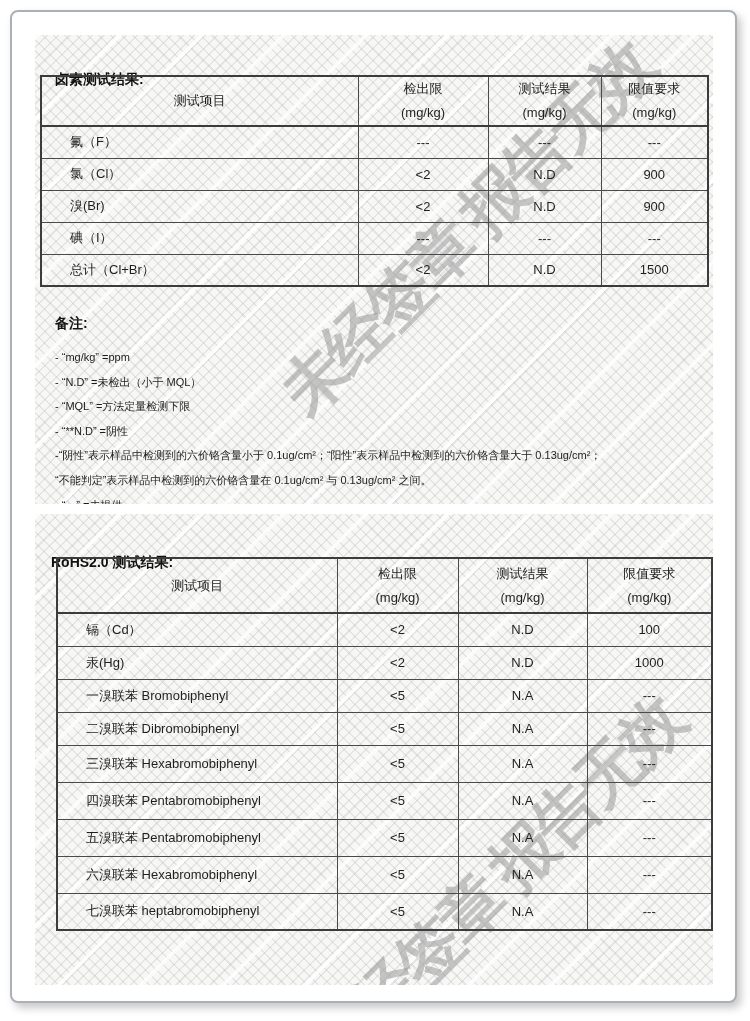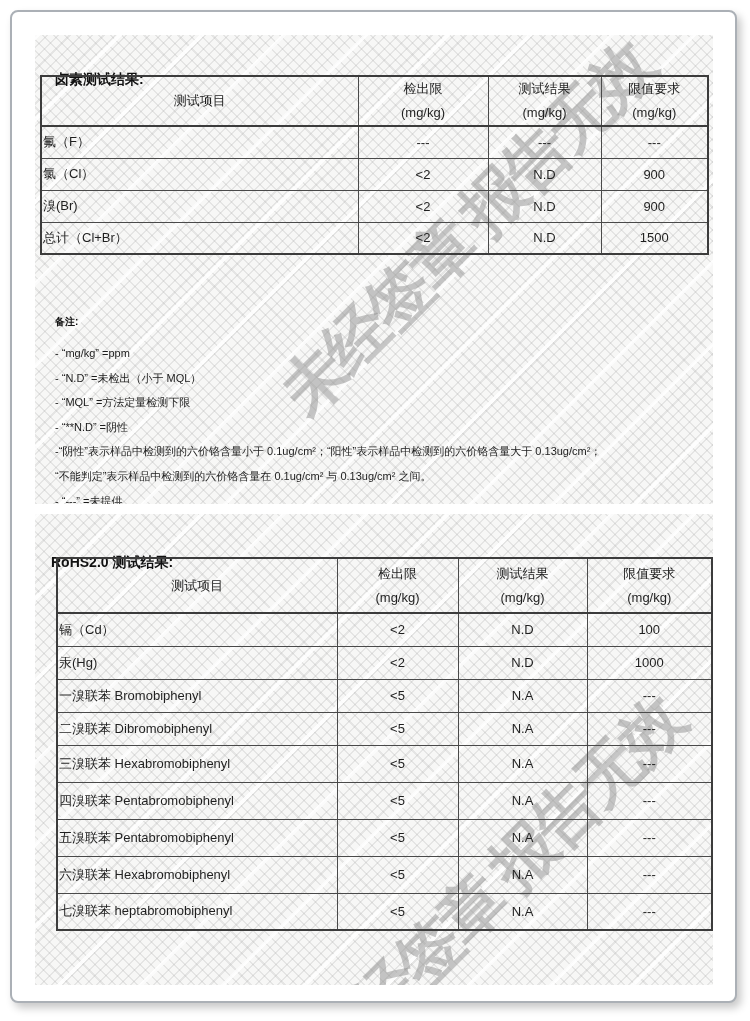--- a/index.html
+++ b/index.html
@@ -74,25 +74,25 @@
   .rtab thead th { border-bottom: 2px solid #3c3c3c; font-weight: normal; vertical-align: middle; }
   #halogen-table thead th { height: 50px; }
   #rohs-table    thead th { height: 55px; }
   .hl { line-height: 24px; text-align: center; }
   .hcell div:empty { display: none; }
 
   #halogen-table tbody td { height: 32px; }
   #rohs-table tbody tr:nth-child(-n+4) td { height: 33px; }
   #rohs-table tbody tr:nth-child(n+5)  td { height: 37px; }
 
-  td.c-item { text-align: left; padding-left: 1px; font-size: 13px; }
+  td.c-item { text-align: left; padding-left: 28px; font-size: 13px; }
   td.c-val  { text-align: center; }
 
   .notes { position: absolute; left: 20px; top: 280px; width: 655px; }
-  .note-title { font-size: 10px; font-weight: bold; margin-bottom: 12px; color: #151515; }
+  .note-title { font-size: 14px; font-weight: bold; margin-bottom: 12px; color: #151515; }
   .note-line  { font-size: 11px; font-weight: normal; line-height: 24.6px;
                 white-space: nowrap; color: #1c1c1c; }
 </style>
 </head>
 <body>
 
 <div class="page">
 
   <div class="sheet" id="sheet-halogen">
     <div class="wm">未经签章 报告无效</div>
@@ -141,20 +141,26 @@
     <td class="c-val">900</td>
   </tr>
 
   <tr class="drow">
     <td class="c-item">溴(Br)</td>
     <td class="c-val">&lt;2</td>
     <td class="c-val">N.D</td>
     <td class="c-val">900</td>
   </tr>
 
+  <tr class="drow">
+    <td class="c-item">碘（I）</td>
+    <td class="c-val">---</td>
+    <td class="c-val">---</td>
+    <td class="c-val">---</td>
+  </tr>
 
   <tr class="drow">
     <td class="c-item">总计（Cl+Br）</td>
     <td class="c-val">&lt;2</td>
     <td class="c-val">N.D</td>
     <td class="c-val">1500</td>
   </tr>
 </tbody>
     </table>
 

